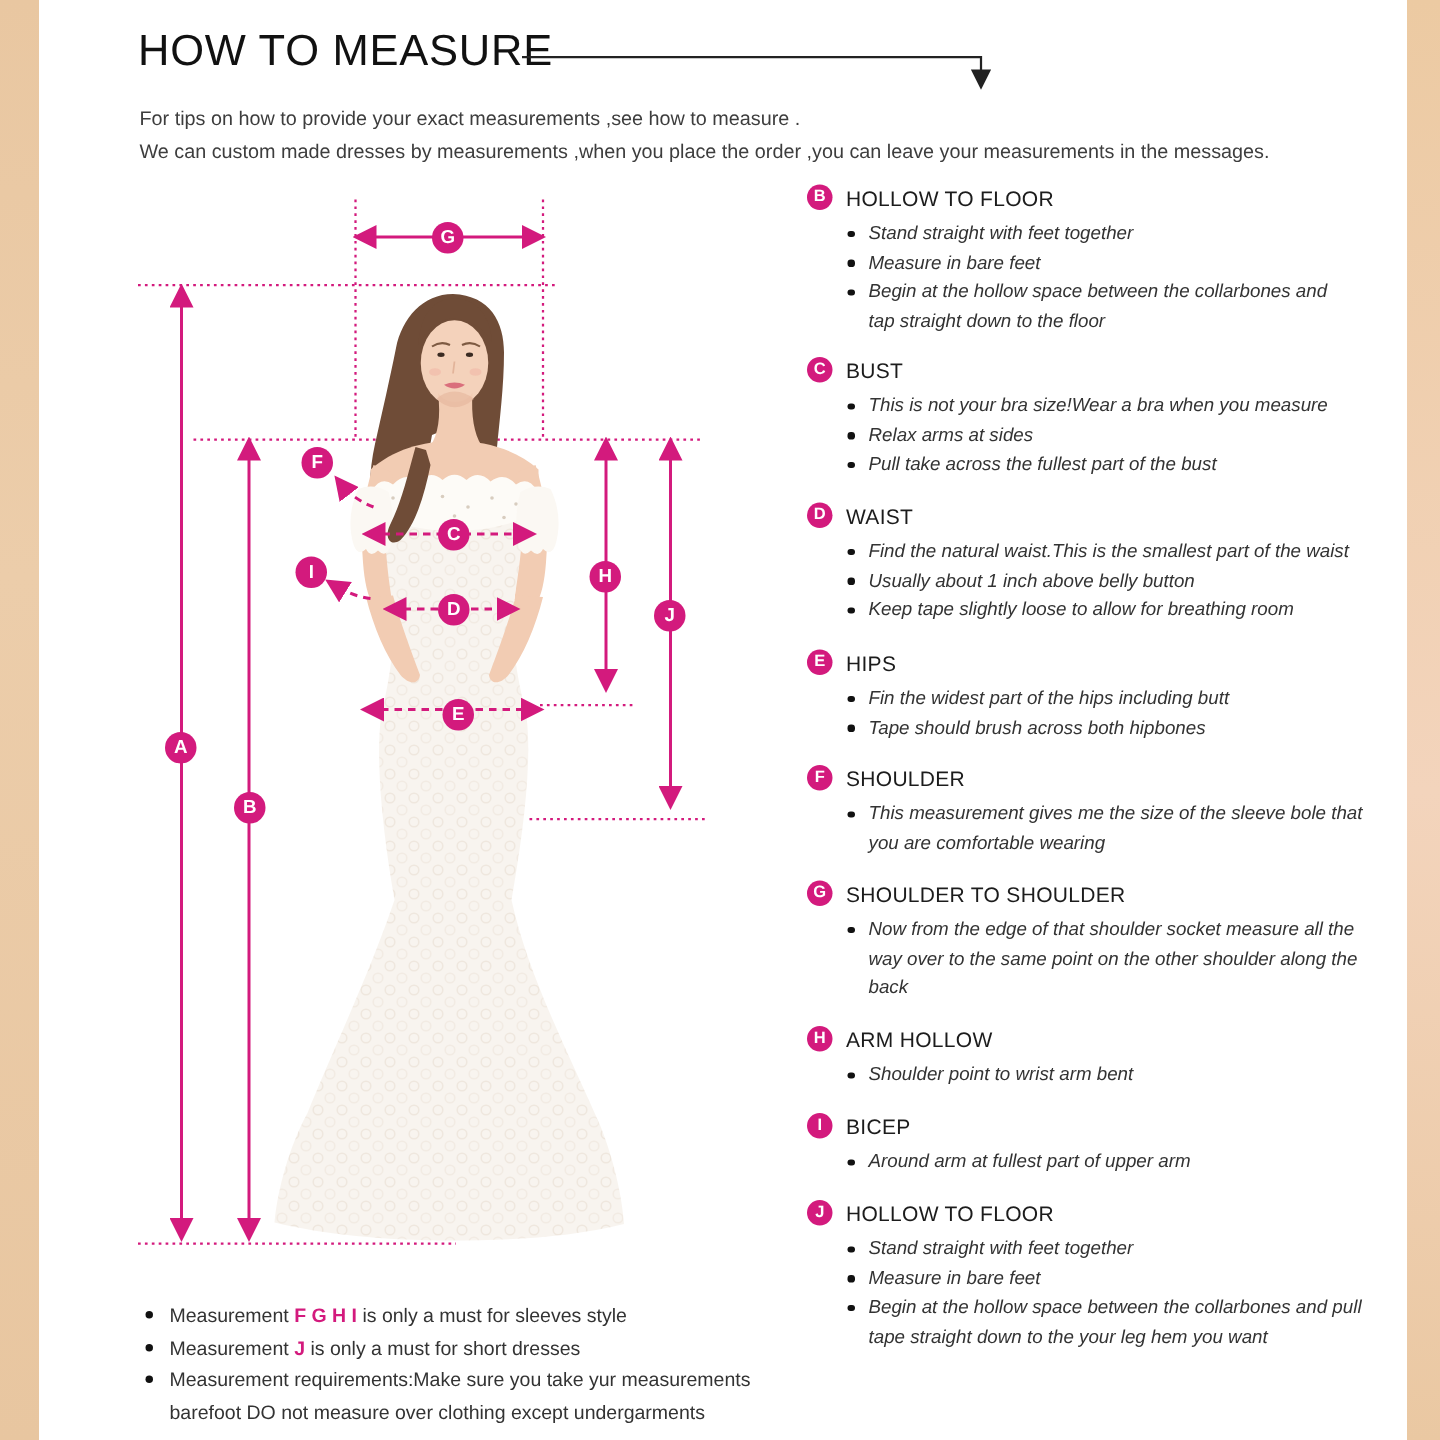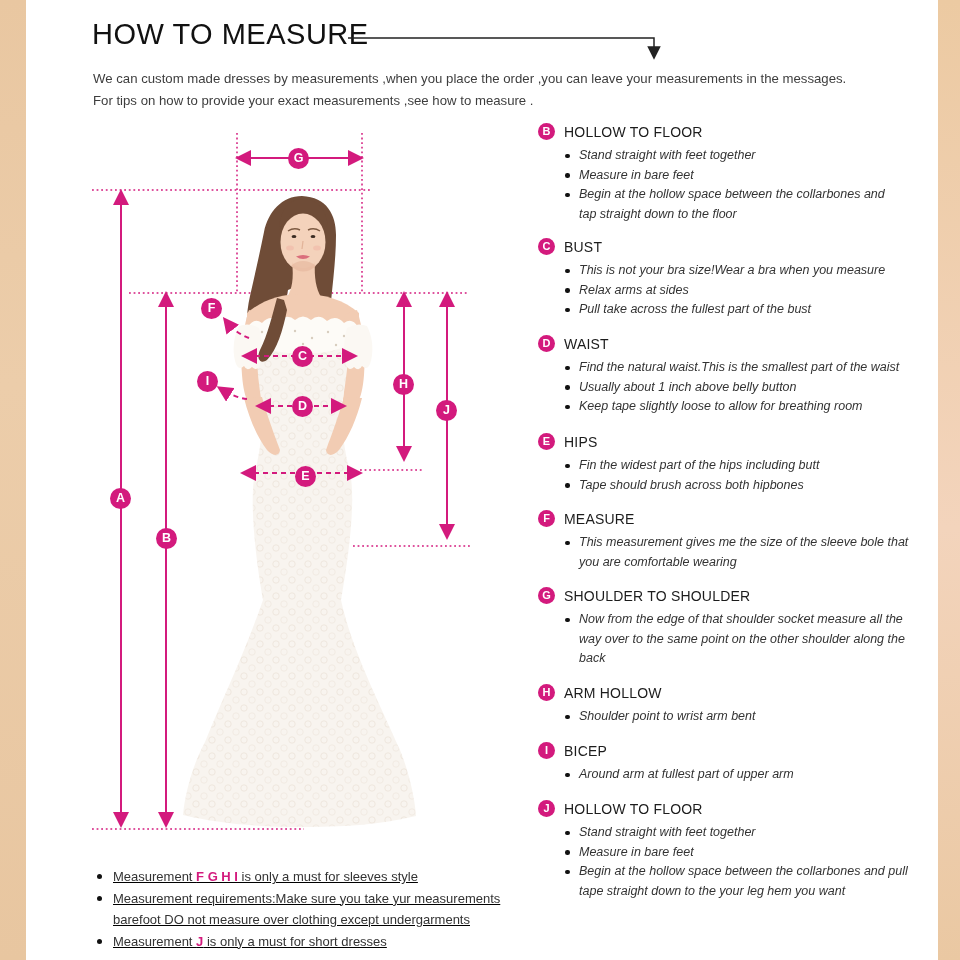--- a/index.html
+++ b/index.html
@@ -46,21 +46,21 @@
     position:relative;margin-left:26px;padding-left:15px;width:360px;
     font-size:12.5px;color:#333;line-height:19.5px;white-space:pre-line;font-style:italic;
   }
   .sec li::before{
     content:"";position:absolute;left:1px;top:7.5px;width:4.5px;height:4.5px;
     border-radius:50%;background:#111;
   }
 
   
   .notes{position:absolute;left:95px;top:866px;width:412px;}
-  .notes ul{margin:0;padding:0;list-style:none;text-decoration:underline;}
+  .notes ul{margin:0;padding:0;list-style:none;}
   .notes li{
     position:relative;padding-left:18px;font-size:13px;color:#333;
     line-height:21.5px;white-space:pre-line;
   }
   .notes li::before{
     content:"";position:absolute;left:2px;top:8px;width:5px;height:5px;
     border-radius:50%;background:#111;
   }
   .notes .accent{color:var(--accent);font-weight:bold;}
 </style>
@@ -73,22 +73,22 @@
 <div class="title">HOW TO MEASURE</div>
 <svg class="title-arrow" width="330" height="40" viewBox="0 0 330 40">
   <defs>
     <marker id="mk-black" markerWidth="9" markerHeight="9" refX="4.5" refY="4.5" orient="auto">
       <path d="M0,0 L9,4.5 L0,9 z" fill="#222"></path>
     </marker>
   </defs>
   <path d="M2 8 L308 8 L308 23" fill="none" stroke="#222" stroke-width="1.5" marker-end="url(#mk-black)"></path>
 </svg>
 <div class="intro">
+  <div>For tips on how to provide your exact measurements ,see how to measure .</div>
   <div>We can custom made dresses by measurements ,when you place the order ,you can leave your measurements in the messages.</div>
-  <div>For tips on how to provide your exact measurements ,see how to measure .</div>
 </div>
 
 <div class="diagram">
 <svg width="530" height="960" viewBox="0 0 530 960">
   <defs>
     <marker id="mk-p" markerWidth="8" markerHeight="8" refX="5.5" refY="4" orient="auto-start-reverse">
       <path d="M0,0 L8,4 L0,8 z" fill="#d31a7d"></path>
     </marker>
     <pattern id="lacep" patternUnits="userSpaceOnUse" width="16" height="16">
       <rect width="16" height="16" fill="#f8f4ef"></rect>
@@ -247,21 +247,21 @@
     </div>
     <ul>
       <li>Fin the widest part of the hips including butt</li>
       <li>Tape should brush across both hipbones</li>
     </ul>
   </div>
 
   <div class="sec" style="top:508px">
     <div class="sec-head">
       <span class="sec-badge">F</span>
-      <span class="sec-title">MEASURE</span>
+      <span class="sec-title">SHOULDER</span>
     </div>
     <ul>
       <li>This measurement gives me the size of the sleeve bole that
 you are comfortable wearing</li>
     </ul>
   </div>
 
   <div class="sec" style="top:585px">
     <div class="sec-head">
       <span class="sec-badge">G</span>
@@ -304,17 +304,17 @@
       <li>Measure in bare feet</li>
       <li>Begin at the hollow space between the collarbones and pull
 tape straight down to the your leg hem you want</li>
     </ul>
   </div>
 </div>
 
 <div class="notes">
   <ul>
     <li><span>Measurement </span><span class="accent">F G H I</span><span> is only a must for sleeves style</span></li>
+    <li><span>Measurement </span><span class="accent">J</span><span> is only a must for short dresses</span></li>
     <li><span>Measurement requirements:Make sure you take yur measurements
 barefoot DO not measure over clothing except undergarments</span><span class="accent"></span><span></span></li>
-    <li><span>Measurement </span><span class="accent">J</span><span> is only a must for short dresses</span></li>
   </ul>
 </div>
 
 </body></html>

